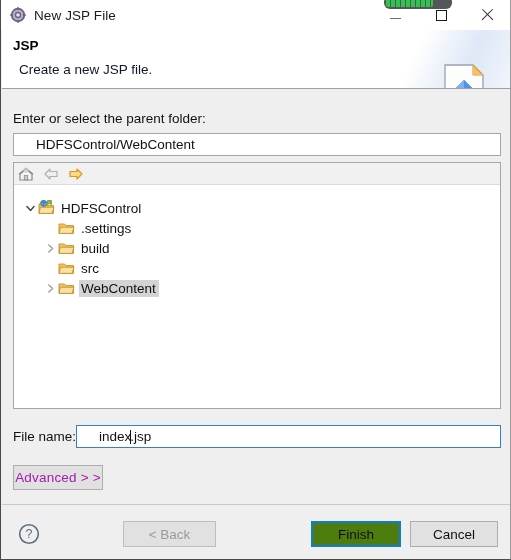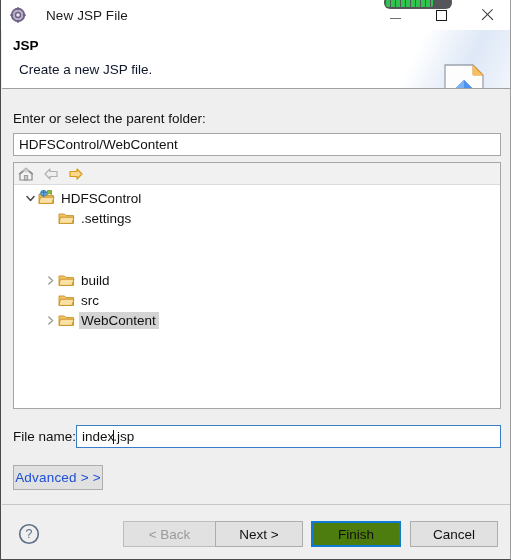--- a/index.html
+++ b/index.html
@@ -38,21 +38,20 @@
     margin-left: 9px;
     margin-right: 8px;
     position: relative;
     flex: none;
   }
   #title-text {
     font-size: 13.5px;
     color: #1c1c1c;
     letter-spacing: .1px;
     white-space: nowrap;
-    margin-left: 12px;
   }
   .winbtn {
     position: absolute;
     top: 0;
     width: 46px;
     height: 30px;
     display: flex;
     align-items: center;
     justify-content: center;
   }
@@ -162,21 +161,21 @@
   }
   #parent-label { left: 11px; top: 22px; }
 
   .text-input {
     position: absolute;
     box-sizing: border-box;
     background: #ffffff;
     font-family: "Liberation Sans", sans-serif;
     font-size: 13.5px;
     color: #111111;
-    padding: 0 5px;
+    padding: 0 22px;
     display: flex;
     align-items: center;
   }
   #parent-input {
     left: 11px; top: 44px;
     width: 488px; height: 23px;
     border: 1px solid #a6a6a6;
   }
 
   
@@ -193,21 +192,21 @@
     height: 21px;
     background: #f1f1f1;
     border-bottom: 1px solid #dcdcdc;
     display: flex;
     align-items: center;
     padding-left: 3px;
     gap: 7px;
   }
   .tb-icon { width: 18px; height: 16px; display:block; }
 
-  #tree-body { position: relative; padding-top: 3px; }
+  #tree-body { position: relative; padding-top: 13px; }
   .tree-row {
     position: relative;
     height: 20px;
     display: flex;
     align-items: center;
     font-size: 13.5px;
     color: #111111;
     white-space: nowrap;
   }
   .twisty {
@@ -238,21 +237,21 @@
     margin: 0 -1px;
   }
 
   .btn {
     position: absolute;
     box-sizing: border-box;
     background: #e1e1e1;
     border: 1px solid #adadad;
     font-family: "Liberation Sans", sans-serif;
     font-size: 13.5px;
-    color: #1d4ed8;
+    color: #a21caf;
     display: flex;
     align-items: center;
     justify-content: center;
     letter-spacing: .2px;
   }
   #advanced-btn {
     left: 11px; top: 376px;
     width: 90px; height: 25px;
   }
 
@@ -405,21 +404,21 @@
           <span class="twisty"></span>
           <span class="tree-icon">
             <svg width="17" height="16" viewBox="0 0 17 16">
               <path d="M1 4 H6.5 L8 5.6 H15.5 V13.4 H1 Z" fill="#f4c36a" stroke="#c49121" stroke-width=".9"></path>
               <path d="M2.4 7.2 H16 L14 13.4 H1 Z" fill="#fbe0a4" stroke="#c49121" stroke-width=".9"></path>
             </svg>
           </span>
           <span class="tree-label">.settings</span>
         </div>
 
-        <div class="tree-row" style="padding-left:28px;margin-top:42px;">
+        <div class="tree-row" style="padding-left:28px;">
           <span class="twisty">
             <svg width="9" height="9" viewBox="0 0 9 9">
                 <path d="M2.8 1 L6.6 4.5 L2.8 8" fill="none" stroke="#9a9a9a" stroke-width="1.4" stroke-linecap="round" stroke-linejoin="round"></path>
               </svg>
           </span>
           <span class="tree-icon">
             <svg width="17" height="16" viewBox="0 0 17 16">
               <path d="M1 4 H6.5 L8 5.6 H15.5 V13.4 H1 Z" fill="#f4c36a" stroke="#c49121" stroke-width=".9"></path>
               <path d="M2.4 7.2 H16 L14 13.4 H1 Z" fill="#fbe0a4" stroke="#c49121" stroke-width=".9"></path>
             </svg>
@@ -469,18 +468,17 @@
   <div id="footer-sep"></div>
   <div id="footer">
     <span id="help-icon">
       <svg width="22" height="22" viewBox="0 0 22 22">
         <circle cx="11" cy="11" r="9.3" fill="none" stroke="#5b6e86" stroke-width="1.6"></circle>
         <text x="11" y="15.4" text-anchor="middle" font-family="Liberation Sans, sans-serif" font-size="12.5" fill="#5b6e86">?</text>
       </svg>
     </span>
 
     <div class="footer-btn" id="back-btn">&lt; Back</div>
-    <div class="footer-btn" id="next-btn">Next &gt;</div>
     <div class="footer-btn" id="finish-btn">Finish</div>
     <div class="footer-btn" id="cancel-btn">Cancel</div>
   </div>
 
 </div>
 
 </body></html>

